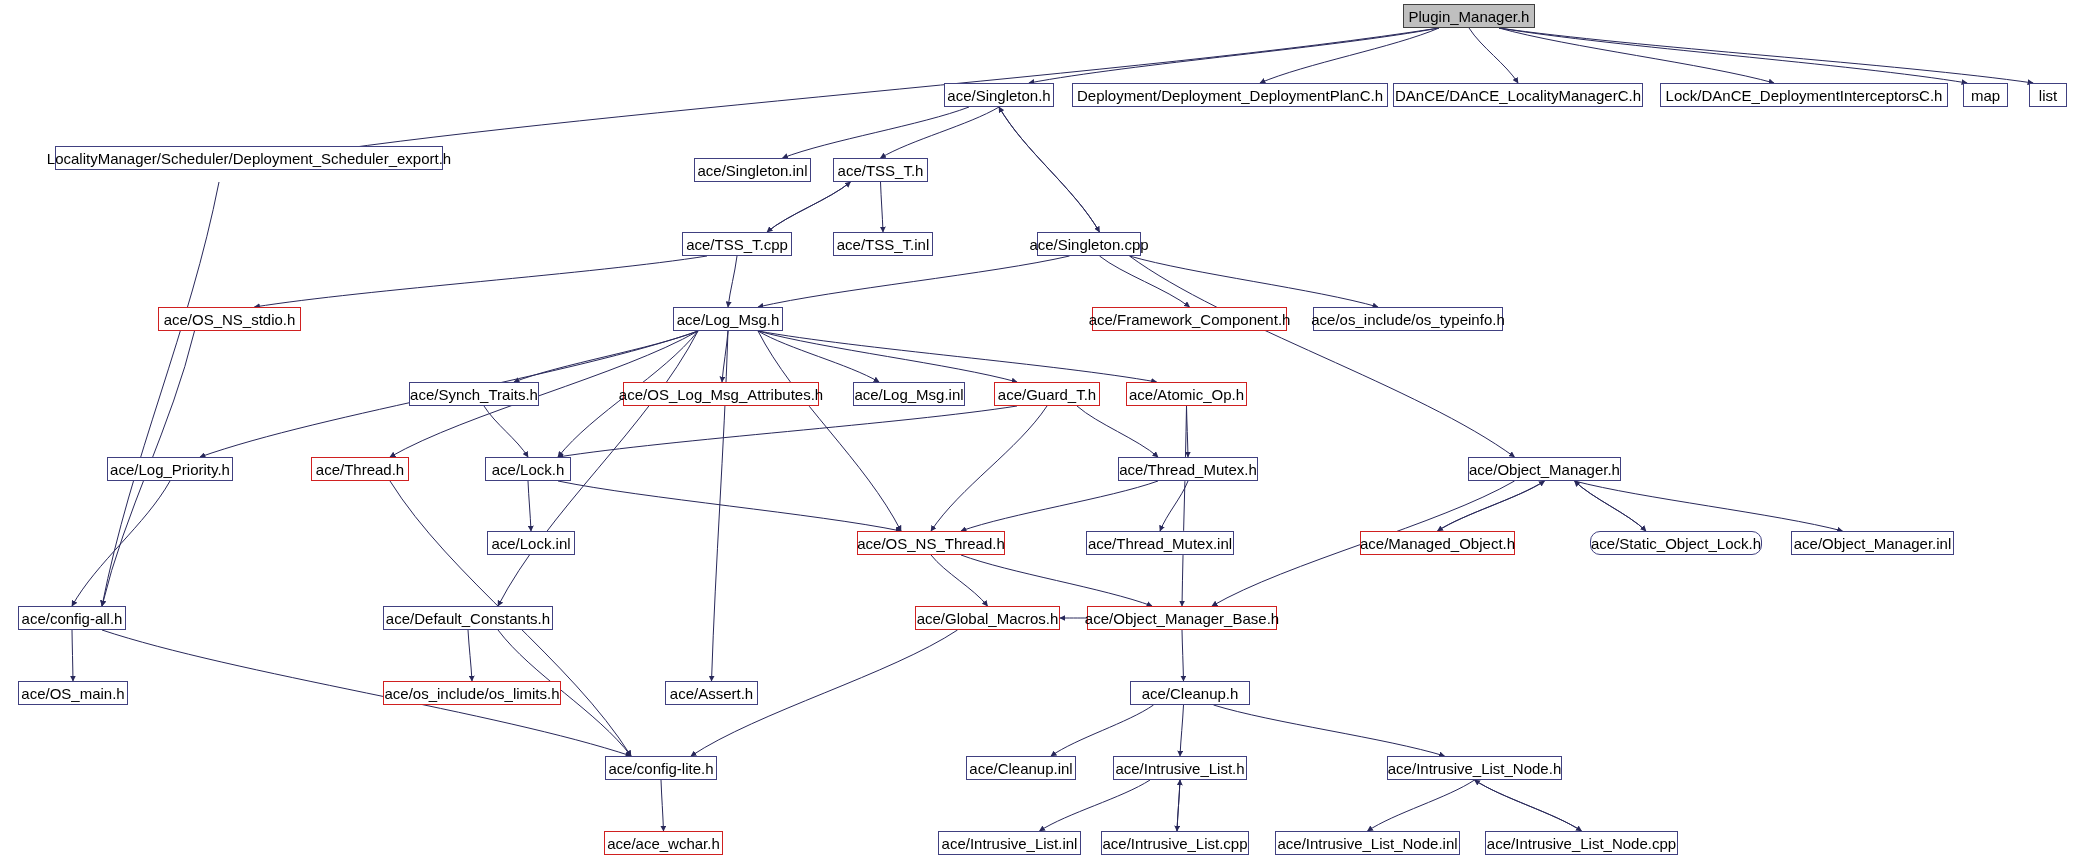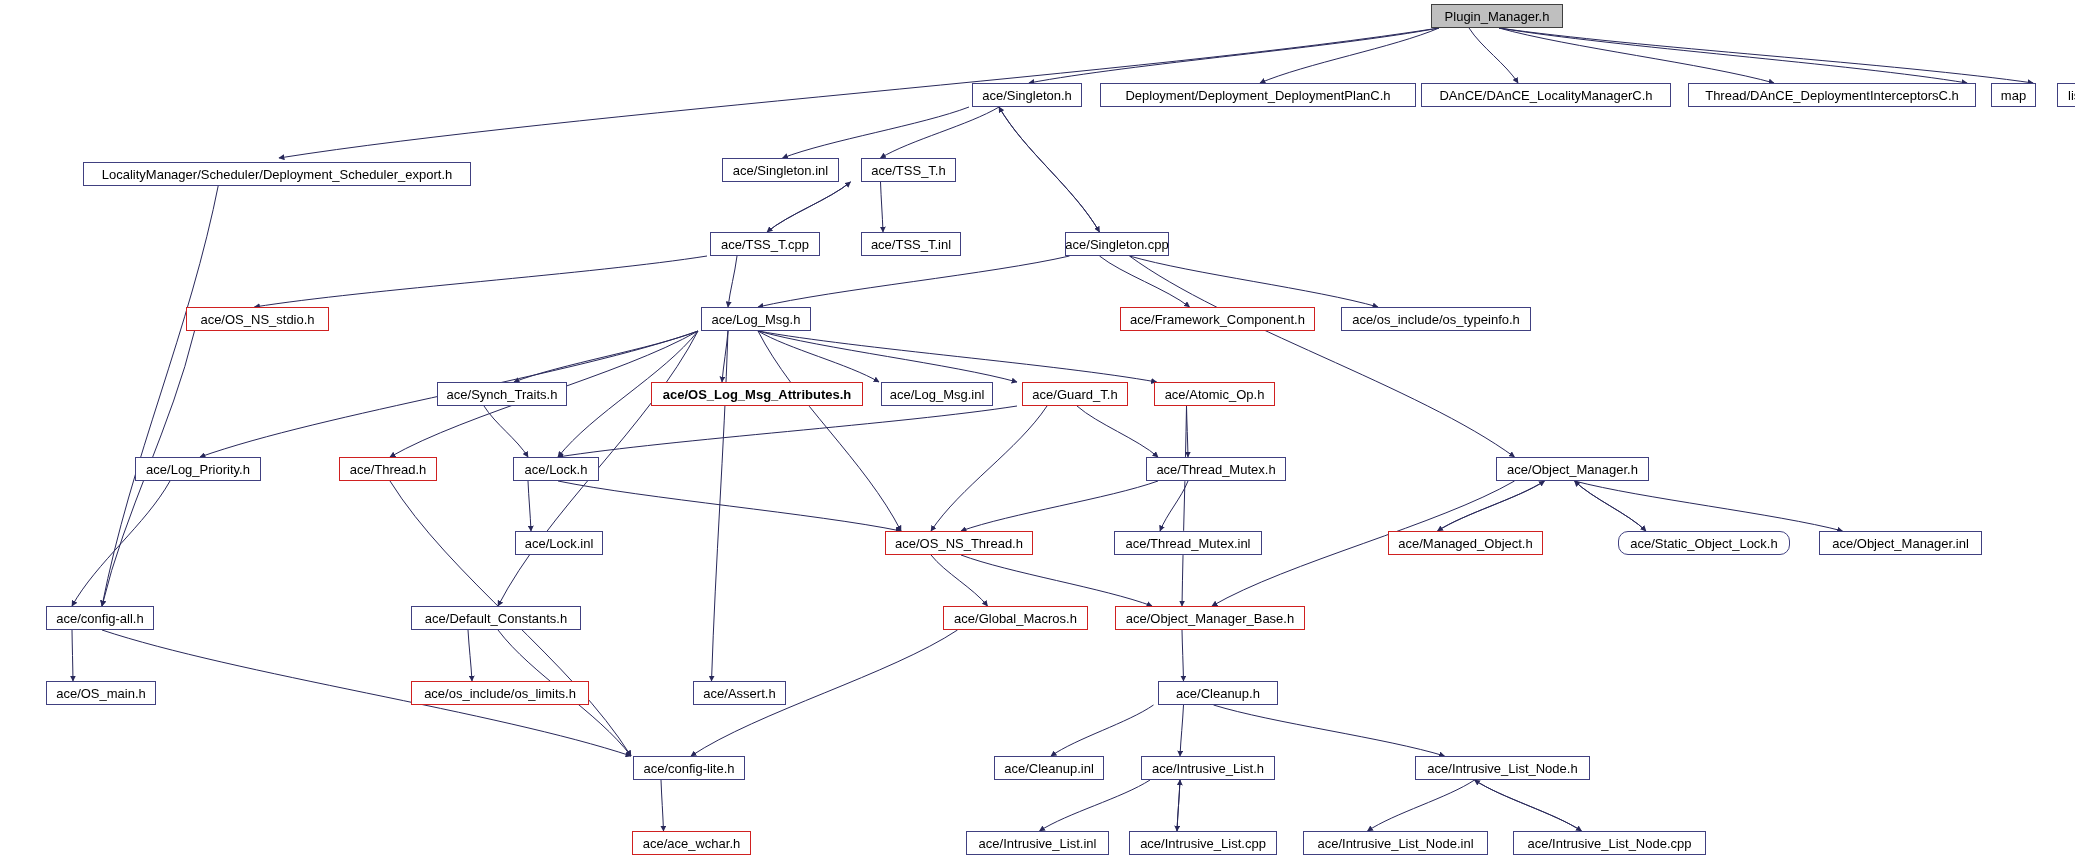--- a/index.html
+++ b/index.html
@@ -23,28 +23,27 @@
     height: 859px;
     pointer-events: none;
   }
   .node {
     position: absolute;
     box-sizing: border-box;
     display: flex;
     align-items: center;
     justify-content: center;
     white-space: nowrap;
-    font-size: 13px;
+    font-size: 15px;
     line-height: 1;
     color: #000000;
     background: #ffffff;
     border: 1px solid #404080;
     height: 24px;
     padding: 0 8px;
-    margin-left: 28px;
   }
   .node.red {
     border-color: #d02020;
   }
   .node.root {
     background: #bfbfbf;
     border-color: #404040;
   }
 </style>
 </head>
@@ -128,35 +127,35 @@
         <path d="M 170 481 C 145.5 524.75, 96.5 562.25, 72 606" marker-end="url(#arrow)"></path>
         <path d="M 390 481 C 450.25 577.25, 570.75 659.75, 631 756" marker-end="url(#arrow)"></path>
         <path d="M 219 182 C 189.75 330.4, 131.25 457.6, 102 606" marker-end="url(#arrow)"></path>
       </g>
   </svg>
   <div id="nodes">
       <div class="node root" style="left: 1403px; top: 4px; width: 132px;">Plugin_Manager.h</div>
       <div class="node" style="left: 944px; top: 83px; width: 110px;">ace/Singleton.h</div>
       <div class="node" style="left: 1072px; top: 83px; width: 316px;">Deployment/Deployment_DeploymentPlanC.h</div>
       <div class="node" style="left: 1393px; top: 83px; width: 250px;">DAnCE/DAnCE_LocalityManagerC.h</div>
-      <div class="node" style="left: 1660px; top: 83px; width: 288px;">Thread/DAnCE_DeploymentInterceptorsC.h</div>
+      <div class="node" style="left: 1660px; top: 83px; width: 288px;">Lock/DAnCE_DeploymentInterceptorsC.h</div>
       <div class="node" style="left: 1963px; top: 83px; width: 45px;">map</div>
       <div class="node" style="left: 2029px; top: 83px; width: 38px;">list</div>
-      <div class="node" style="left: 55px; top: 162px; width: 388px;">LocalityManager/Scheduler/Deployment_Scheduler_export.h</div>
+      <div class="node" style="left: 55px; top: 146px; width: 388px;">LocalityManager/Scheduler/Deployment_Scheduler_export.h</div>
       <div class="node" style="left: 694px; top: 158px; width: 117px;">ace/Singleton.inl</div>
       <div class="node" style="left: 833px; top: 158px; width: 95px;">ace/TSS_T.h</div>
       <div class="node" style="left: 682px; top: 232px; width: 110px;">ace/TSS_T.cpp</div>
       <div class="node" style="left: 833px; top: 232px; width: 100px;">ace/TSS_T.inl</div>
       <div class="node" style="left: 1037px; top: 232px; width: 104px;">ace/Singleton.cpp</div>
       <div class="node red" style="left: 158px; top: 307px; width: 143px;">ace/OS_NS_stdio.h</div>
       <div class="node" style="left: 673px; top: 307px; width: 110px;">ace/Log_Msg.h</div>
       <div class="node red" style="left: 1092px; top: 307px; width: 195px;">ace/Framework_Component.h</div>
       <div class="node" style="left: 1313px; top: 307px; width: 190px;">ace/os_include/os_typeinfo.h</div>
       <div class="node" style="left: 409px; top: 382px; width: 130px;">ace/Synch_Traits.h</div>
-      <div class="node red" style="left: 623px; top: 382px; width: 212px; font-weight: bold;">ace/OS_Log_Msg_Attributes.h</div>
+      <div class="node red" style="left: 623px; top: 382px; width: 196px;">ace/OS_Log_Msg_Attributes.h</div>
       <div class="node" style="left: 853px; top: 382px; width: 112px;">ace/Log_Msg.inl</div>
       <div class="node red" style="left: 994px; top: 382px; width: 106px;">ace/Guard_T.h</div>
       <div class="node red" style="left: 1126px; top: 382px; width: 121px;">ace/Atomic_Op.h</div>
       <div class="node" style="left: 107px; top: 457px; width: 126px;">ace/Log_Priority.h</div>
       <div class="node red" style="left: 311px; top: 457px; width: 98px;">ace/Thread.h</div>
       <div class="node" style="left: 485px; top: 457px; width: 86px;">ace/Lock.h</div>
       <div class="node" style="left: 1118px; top: 457px; width: 140px;">ace/Thread_Mutex.h</div>
       <div class="node" style="left: 1468px; top: 457px; width: 153px;">ace/Object_Manager.h</div>
       <div class="node" style="left: 487px; top: 531px; width: 88px;">ace/Lock.inl</div>
       <div class="node red" style="left: 857px; top: 531px; width: 148px;">ace/OS_NS_Thread.h</div>

